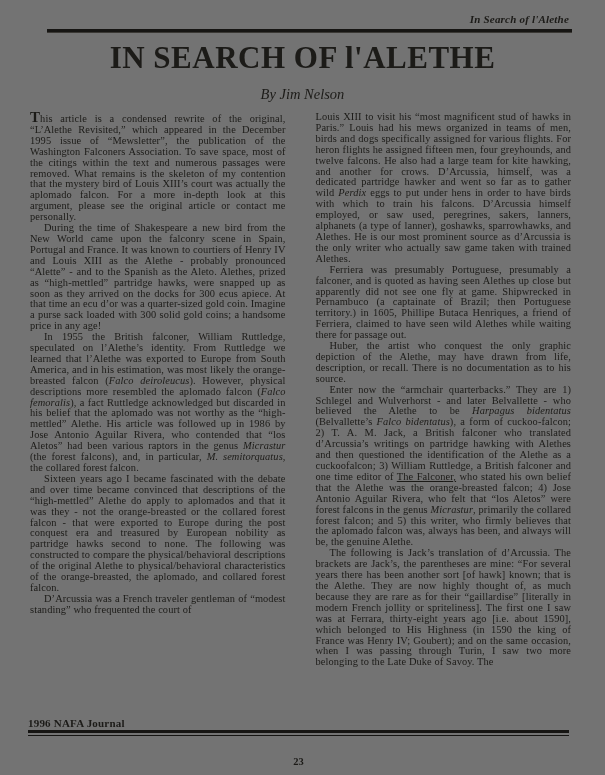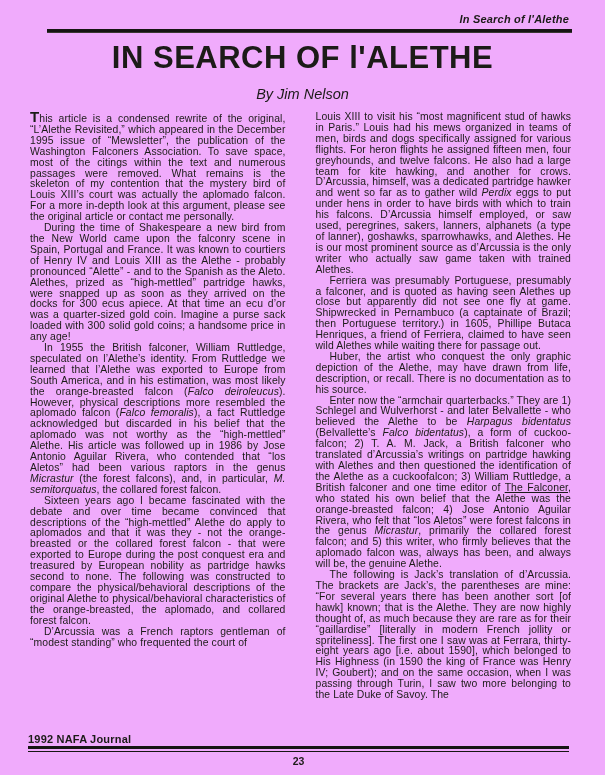--- a/index.html
+++ b/index.html
@@ -1,23 +1,23 @@
 <!DOCTYPE html>
 <html><head>
 <meta charset="utf-8">
 <style>
   * { margin: 0; padding: 0; box-sizing: border-box; }
   html, body { background: #ffffff; }
   .page {
     position: relative;
     width: 605px;
     height: 775px;
-    background: #f0abfc;
+    background: #737373;
     color: #1c1b18;
-    font-family: Liberation Sans, sans-serif;
+    font-family: Liberation Serif, serif;
     overflow: hidden;
   }
   .running-head {
     position: absolute;
     top: 13px;
     right: 36px;
     font-style: italic;
     font-weight: bold;
     font-size: 11px;
     letter-spacing: 0.2px;
@@ -88,21 +88,21 @@
     font-size: 11px;
     letter-spacing: 0.2px;
     margin-bottom: 1px;
   }
   .foot-rule-thick { height: 3px; background: #161513; }
   .foot-rule-thin { height: 1.5px; background: #161513; margin-top: 2px; }
   .page-number {
     text-align: center;
     font-weight: bold;
     font-size: 10.5px;
-    margin-top: 3px;
+    margin-top: 20px;
   }
 </style>
 </head>
 <body>
 
 <div class="page">
 
   <div class="running-head">In Search of l'Alethe</div>
 
   <div class="head-rule"></div>
@@ -110,31 +110,31 @@
   <h1 class="title">IN SEARCH OF l'ALETHE</h1>
 
   <div class="byline">By Jim Nelson</div>
 
   <div class="columns">
     <div class="column">
         <p><span class="initial">T</span><span>his article is a condensed rewrite of the original, “L’Alethe Revisited,” which appeared in the December 1995 issue of “Mewsletter”, the publication of the Washington Falconers Association. To save space, most of the citings within the text and numerous passages were removed. What remains is the skeleton of my contention that the mystery bird of Louis XIII’s court was actually the aplomado falcon. For a more in-depth look at this argument, please see the original article or contact me personally.</span></p>
         <p class="indent"><span>During the time of Shakespeare a new bird from the New World came upon the falconry scene in Spain, Portugal and France. It was known to courtiers of Henry IV and Louis XIII as the Alethe - probably pronounced “Alette” - and to the Spanish as the Aleto. Alethes, prized as “high-mettled” partridge hawks, were snapped up as soon as they arrived on the docks for 300 ecus apiece. At that time an ecu d’or was a quarter-sized gold coin. Imagine a purse sack loaded with 300 solid gold coins; a handsome price in any age!</span></p>
         <p class="indent"><span>In 1955 the British falconer, William Ruttledge, speculated on l’Alethe’s identity. From Ruttledge we learned that l’Alethe was exported to Europe from South America, and in his estimation, was most likely the orange-breasted falcon (</span><span class="run-i">Falco deiroleucus</span><span>). However, physical descriptions more resembled the aplomado falcon (</span><span class="run-i">Falco femoralis</span><span>), a fact Ruttledge acknowledged but discarded in his belief that the aplomado was not worthy as the “high-mettled” Alethe. His article was followed up in 1986 by Jose Antonio Aguilar Rivera, who contended that “los Aletos” had been various raptors in the genus </span><span class="run-i">Micrastur</span><span> (the forest falcons), and, in particular, </span><span class="run-i">M. semitorquatus</span><span>, the collared forest falcon.</span></p>
         <p class="indent"><span>Sixteen years ago I became fascinated with the debate and over time became convinced that descriptions of the “high-mettled” Alethe do apply to aplomados and that it was they - not the orange-breasted or the collared forest falcon - that were exported to Europe during the post conquest era and treasured by European nobility as partridge hawks second to none. The following was constructed to compare the physical/behavioral descriptions of the original Alethe to physical/behavioral characteristics of the orange-breasted, the aplomado, and collared forest falcon.</span></p>
-        <p class="indent"><span>D’Arcussia was a French raptors gentleman of “modest standing” who frequented the court of</span></p>
+        <p class="indent"><span>D’Arcussia was a French traveler gentleman of “modest standing” who frequented the court of</span></p>
       </div>
     <div class="column">
         <p><span>Louis XIII to visit his “most magnificent stud of hawks in Paris.” Louis had his mews organized in teams of men, birds and dogs specifically assigned for various flights. For heron flights he assigned fifteen men, four greyhounds, and twelve falcons. He also had a large team for kite hawking, and another for crows. D’Arcussia, himself, was a dedicated partridge hawker and went so far as to gather wild </span><span class="run-i">Perdix</span><span> eggs to put under hens in order to have birds with which to train his falcons. D’Arcussia himself employed, or saw used, peregrines, sakers, lanners, alphanets (a type of lanner), goshawks, sparrowhawks, and Alethes. He is our most prominent source as d’Arcussia is the only writer who actually saw game taken with trained Alethes.</span></p>
         <p class="indent"><span>Ferriera was presumably Portuguese, presumably a falconer, and is quoted as having seen Alethes up close but apparently did not see one fly at game. Shipwrecked in Pernambuco (a captainate of Brazil; then Portuguese territory.) in 1605, Phillipe Butaca Henriques, a friend of Ferriera, claimed to have seen wild Alethes while waiting there for passage out.</span></p>
         <p class="indent"><span>Huber, the artist who conquest the only graphic depiction of the Alethe, may have drawn from life, description, or recall. There is no documentation as to his source.</span></p>
         <p class="indent"><span>Enter now the “armchair quarterbacks.” They are 1) Schlegel and Wulverhorst - and later Belvallette - who believed the Alethe to be </span><span class="run-i">Harpagus bidentatus</span><span> (Belvallette’s </span><span class="run-i">Falco bidentatus</span><span>), a form of cuckoo-falcon; 2) T. A. M. Jack, a British falconer who translated d’Arcussia’s writings on partridge hawking with Alethes and then questioned the identification of the Alethe as a cuckoofalcon; 3) William Ruttledge, a British falconer and one time editor of </span><span class="run-u">The Falconer,</span><span> who stated his own belief that the Alethe was the orange-breasted falcon; 4) Jose Antonio Aguilar Rivera, who felt that “los Aletos” were forest falcons in the genus </span><span class="run-i">Micrastur</span><span>, primarily the collared forest falcon; and 5) this writer, who firmly believes that the aplomado falcon was, always has been, and always will be, the genuine Alethe.</span></p>
         <p class="indent"><span>The following is Jack’s translation of d’Arcussia. The brackets are Jack’s, the parentheses are mine: “For several years there has been another sort [of hawk] known; that is the Alethe. They are now highly thought of, as much because they are rare as for their “gaillardise” [literally in modern French jollity or spriteliness]. The first one I saw was at Ferrara, thirty-eight years ago [i.e. about 1590], which belonged to His Highness (in 1590 the king of France was Henry IV; Goubert); and on the same occasion, when I was passing through Turin, I saw two more belonging to the Late Duke of Savoy. The</span></p>
       </div>
   </div>
 
   <div class="footer">
-    <div class="journal-line">1992 NAFA Journal</div>
+    <div class="journal-line">1996 NAFA Journal</div>
     <div class="foot-rule-thick"></div>
     <div class="foot-rule-thin"></div>
     <div class="page-number">23</div>
   </div>
 
 </div>
 
 </body></html>

